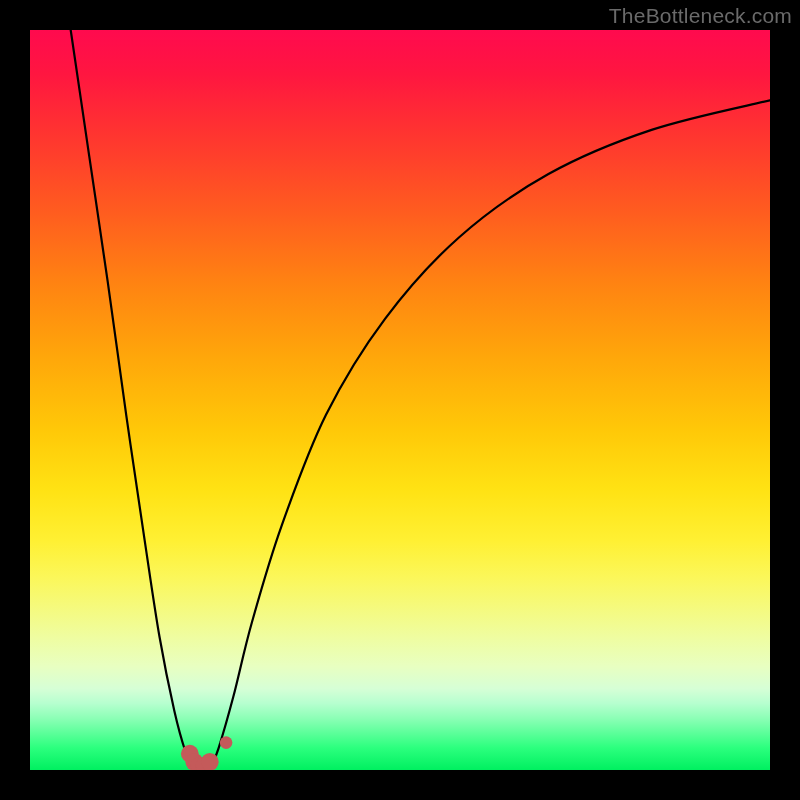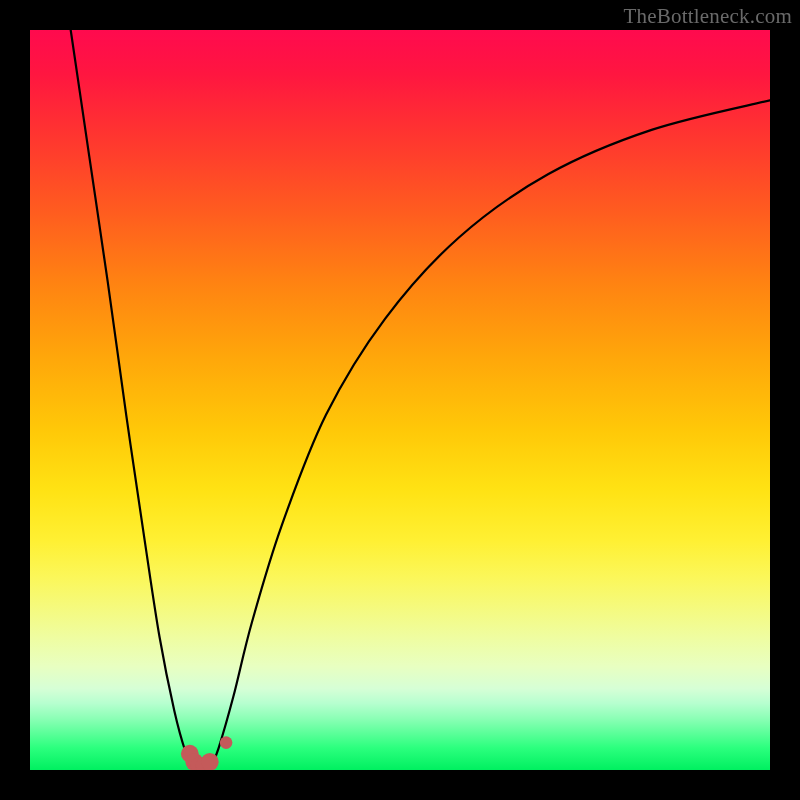--- a/index.html
+++ b/index.html
@@ -9,21 +9,20 @@
     height: 800px;
     background: #000;
     overflow: hidden;
     font-family: Arial, Helvetica, sans-serif;
   }
   .outer {
     position: relative;
     width: 800px;
     height: 800px;
     background: #000;
-    font-family: Liberation Serif, serif;
   }
   .plot {
     position: absolute;
     left: 30px;
     top: 30px;
     width: 740px;
     height: 740px;
     background: linear-gradient(to bottom,
       #ff0a4e 0%,
       #ff1640 6%,

